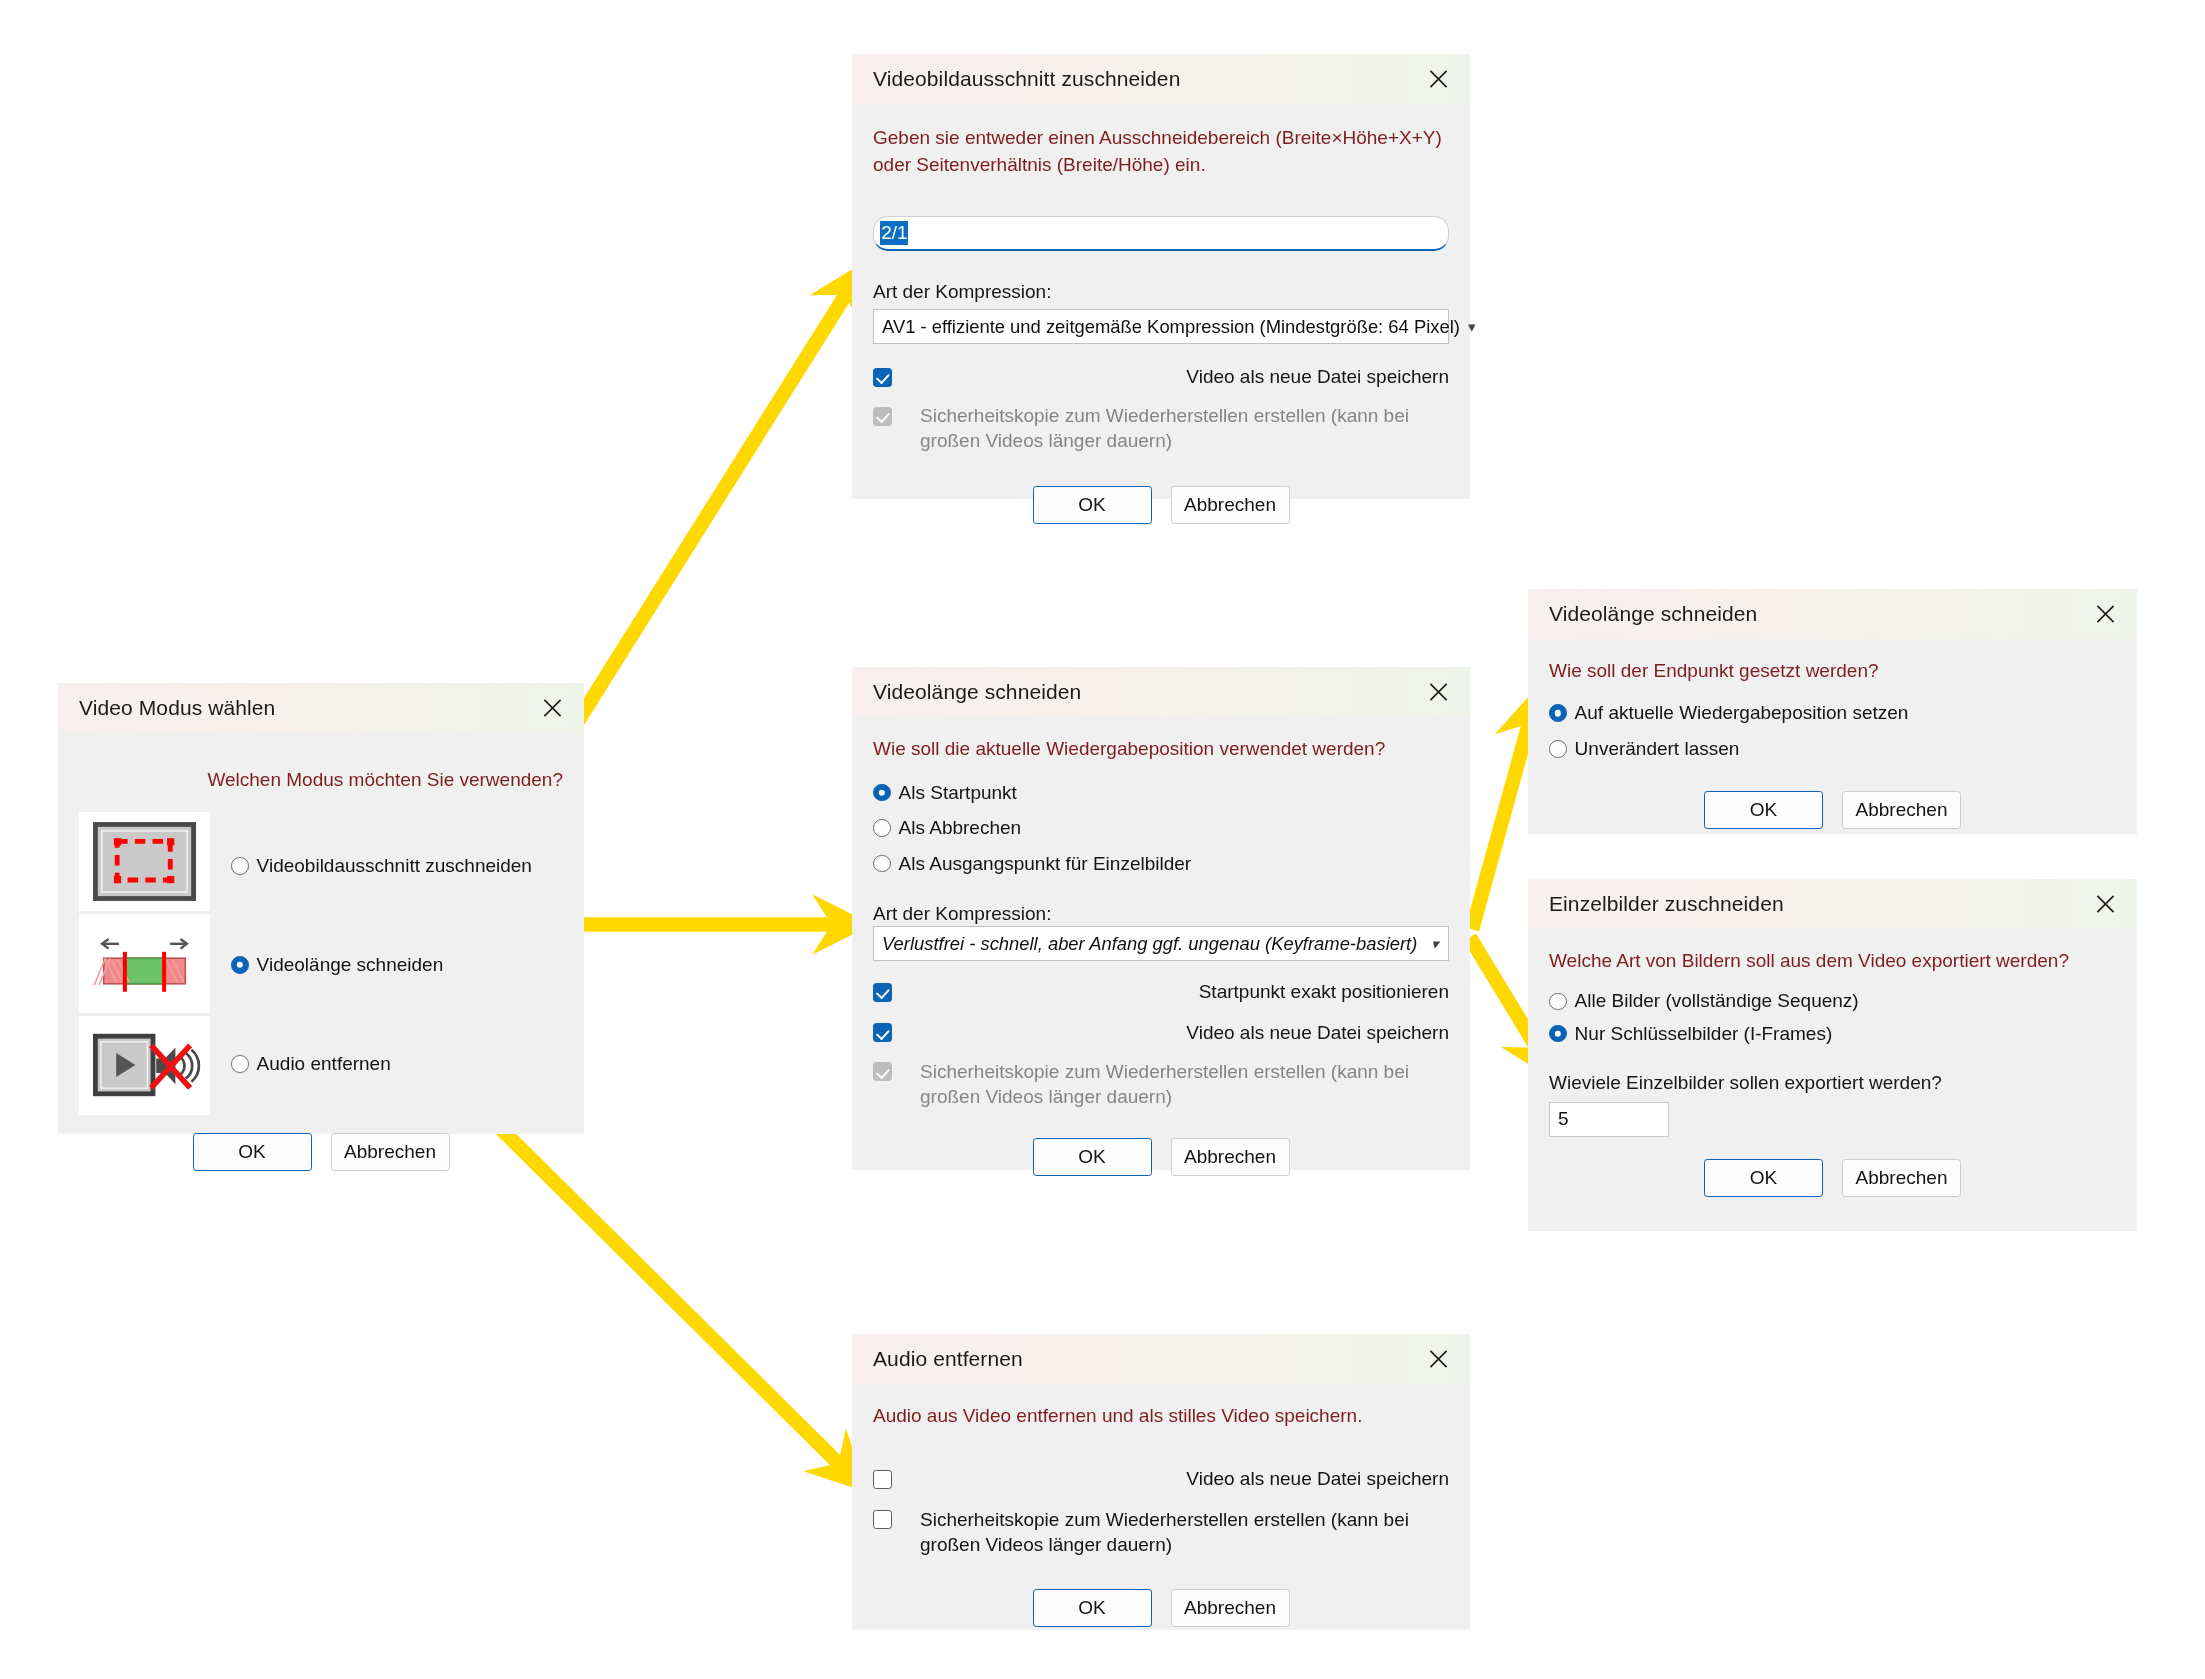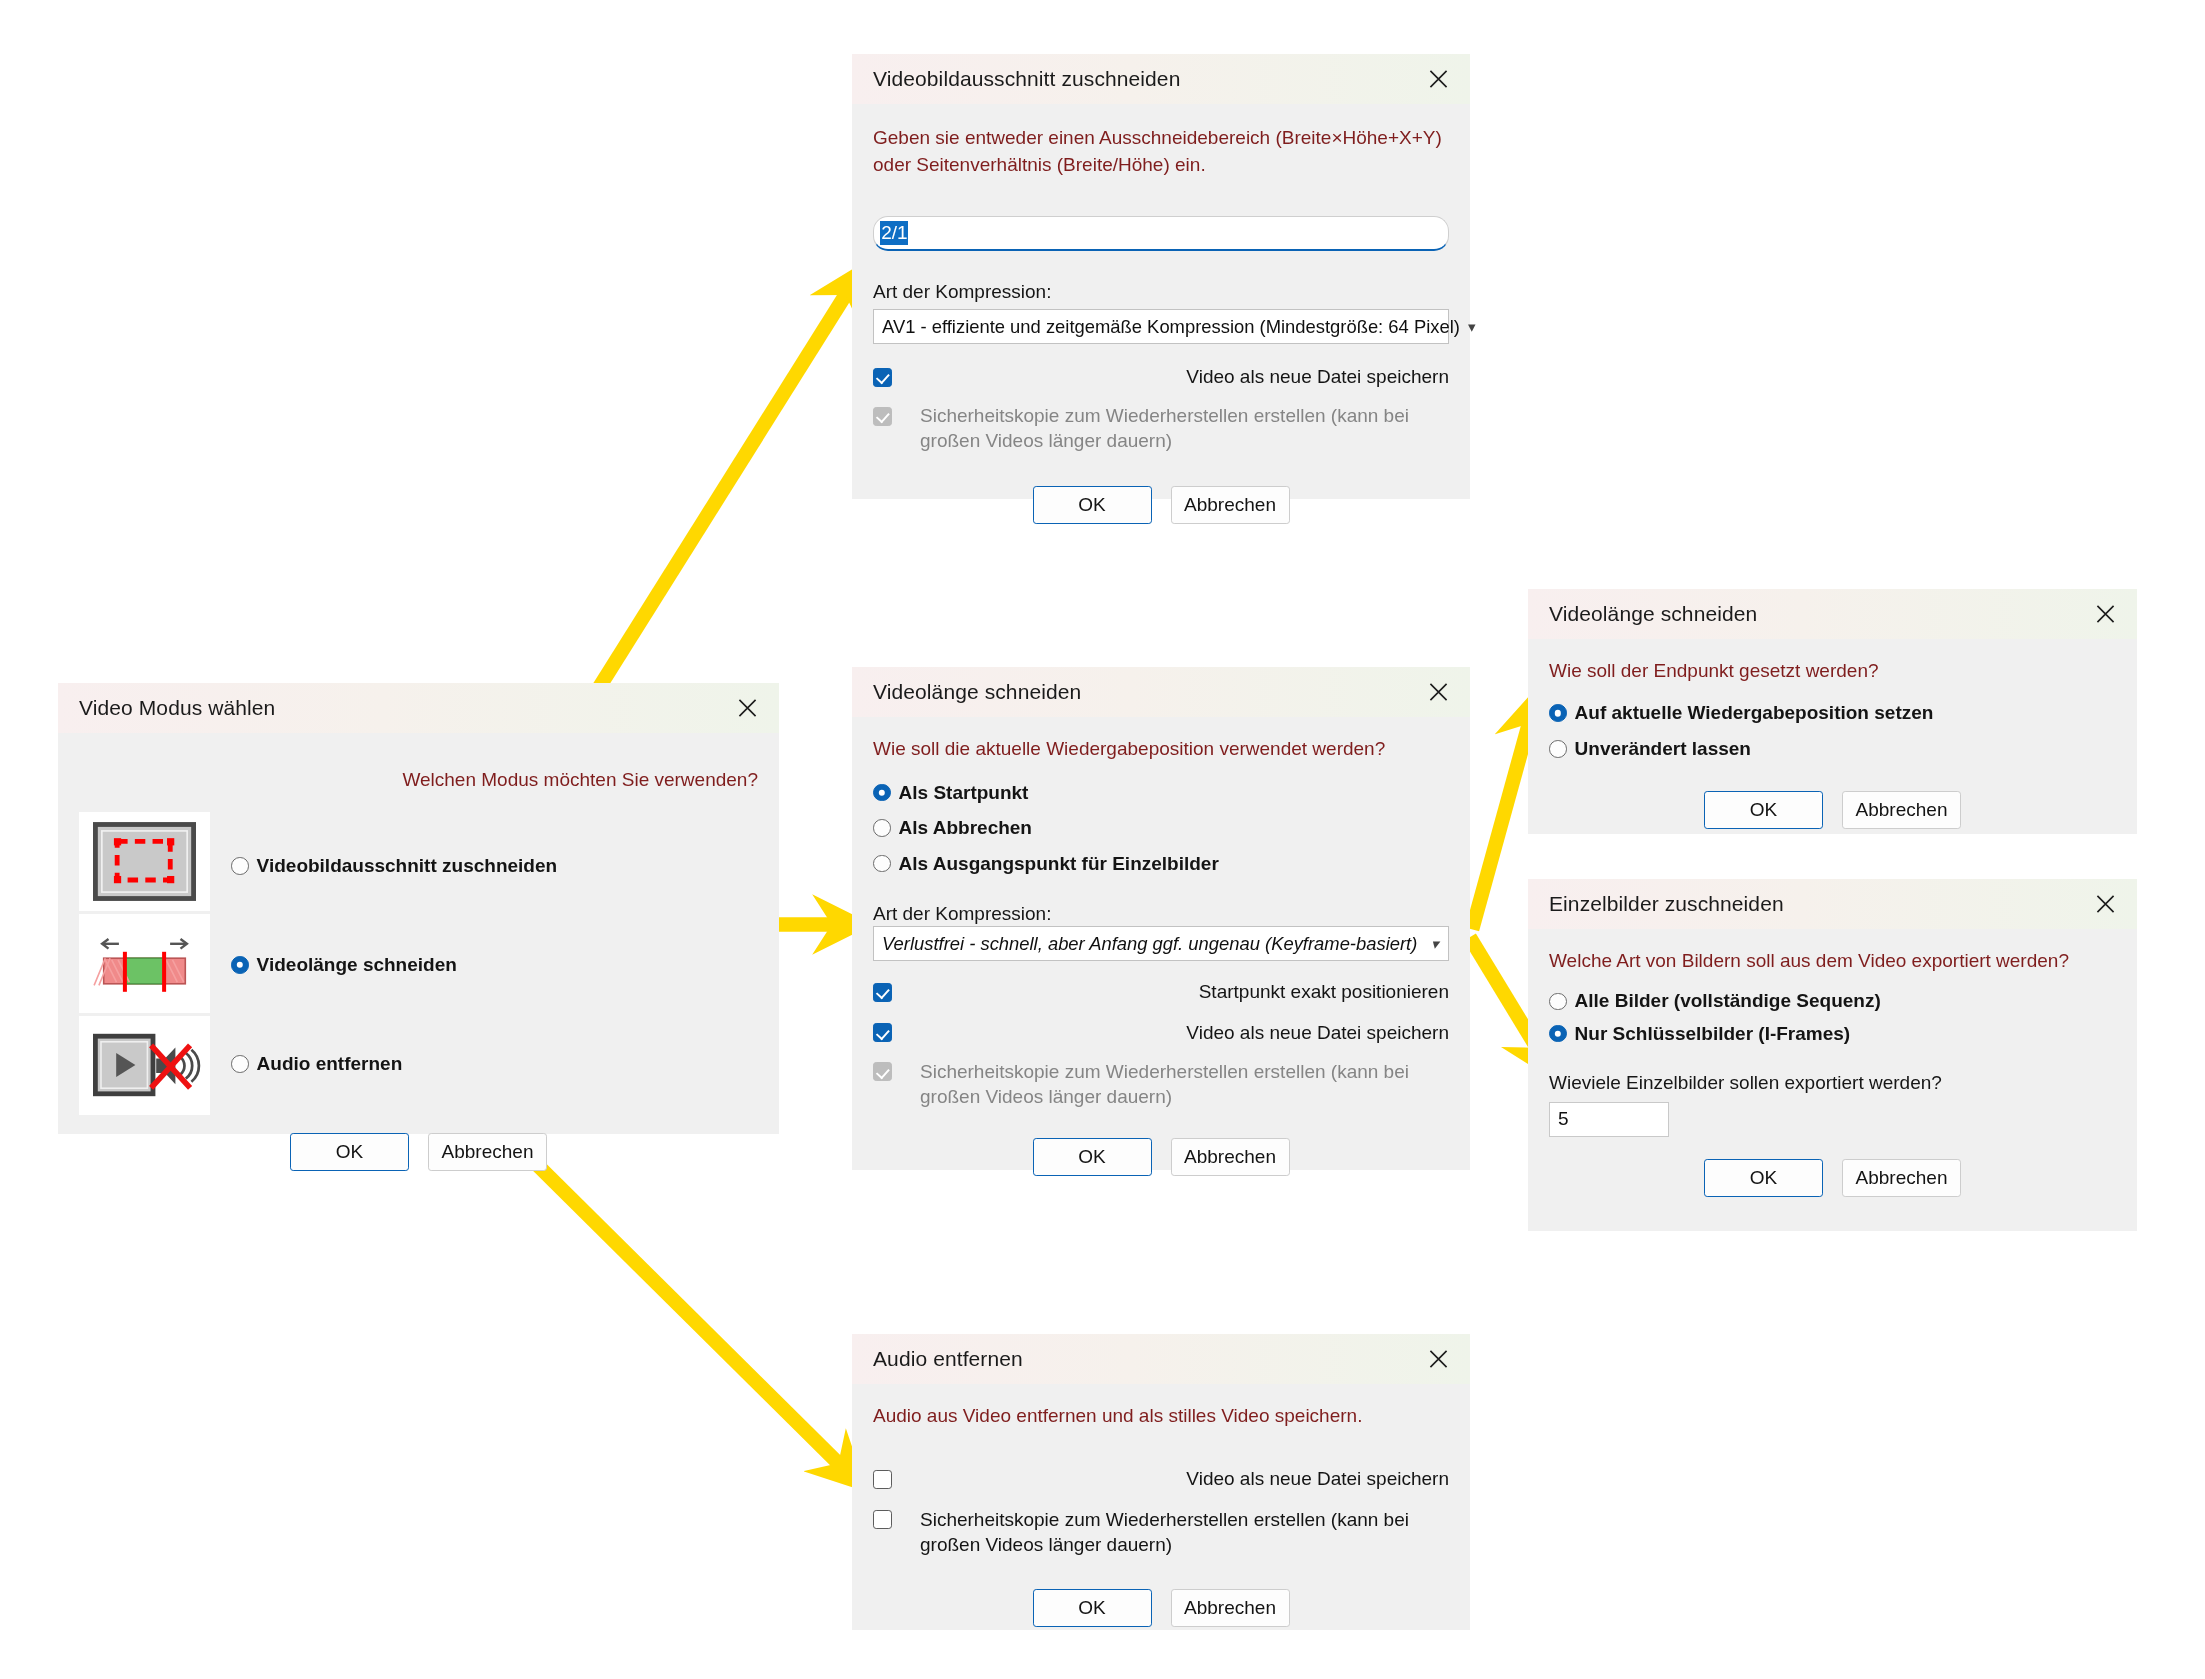--- a/index.html
+++ b/index.html
@@ -136,21 +136,21 @@
     border: 1.6px solid #0a63b5;
     background: #0a63b5;
   }
   .radio.on::after {
     content:"";
     position:absolute; left:50%; top:50%;
     width:6.4px; height:6.4px; border-radius:50%;
     background:#ffffff;
     transform: translate(-50%,-50%);
   }
-  .radio-label { font-size: 19px; color:#141414; line-height: 1.28; font-weight: bold; }
+  .radio-label { font-size: 19px; color:#141414; line-height: 1.28; }
 
   
   .check-row {
     display: flex;
     align-items: flex-start;
     gap: 9.6px;
     padding: 3.2px 0;
     justify-content: space-between;
   }
   .cb {
@@ -258,21 +258,21 @@
       <span class="cb disabled-on"></span>
       <span class="check-label dim" style="max-width:529px;">Sicherheitskopie zum Wiederherstellen erstellen (kann bei großen Videos länger dauern)</span>
     </div>
     <div class="btnrow" style="margin-top:29px;">
       <div class="btn primary">OK</div>
       <div class="btn">Abbrechen</div>
     </div>
   </div>
 </div>
 
-<div class="dialog" style="left:58px; top:683px; width:721px; height:451px;">
+<div class="dialog" style="left:58px; top:683px; width:526px; height:451px;">
   <div class="titlebar">
     <div class="title-text">Video Modus wählen</div>
     <div class="close-btn">
       <svg width="21" height="21" viewBox="0 0 26 26">
           <path d="M3 3 L23 23 M23 3 L3 23" stroke="#1c1c1c" stroke-width="2" fill="none"></path>
         </svg>
     </div>
   </div>
   <div class="body">
     <div class="prompt" style="margin-top:34px;text-align:right;">Welchen Modus möchten Sie verwenden?</div>

